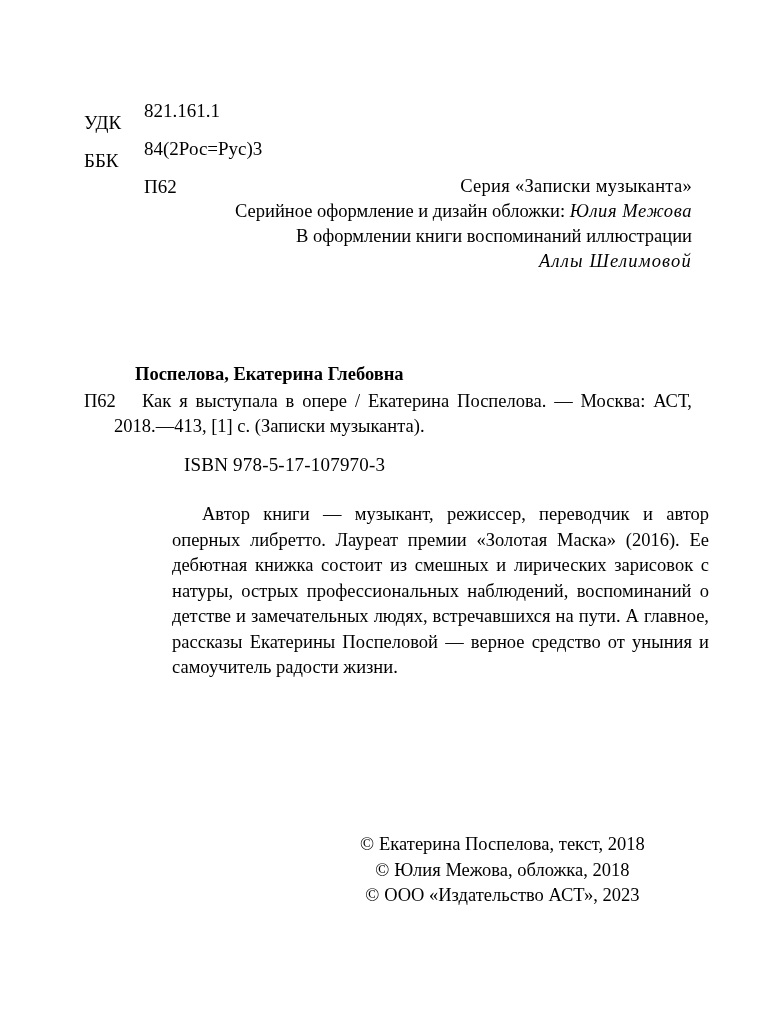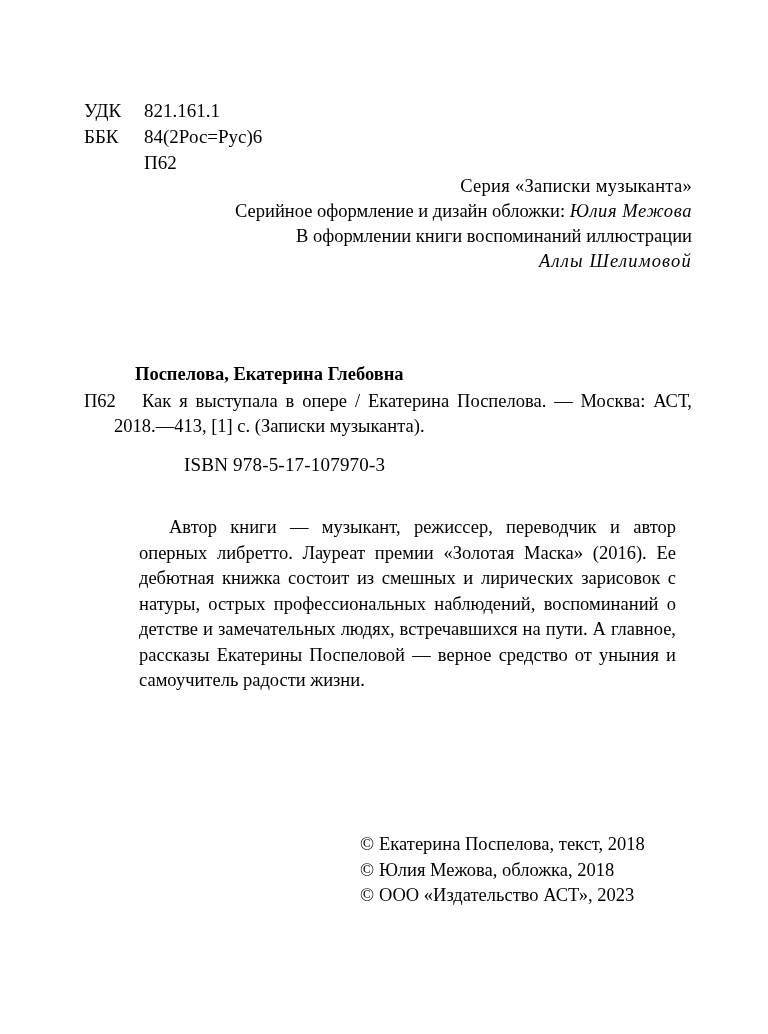--- a/index.html
+++ b/index.html
@@ -25,20 +25,21 @@
     font-size: 19px;
     line-height: 26px;
   }
   .class-row {
     display: flex;
     white-space: nowrap;
   }
   .class-key {
     width: 60px;
     flex: 0 0 60px;
+    margin-top: 12px;
   }
   .class-val {
     white-space: nowrap;
   }
 
   
   .series-block {
     position: absolute;
     left: 84px;
     top: 174px;
@@ -100,58 +101,58 @@
     left: 184px;
     top: 454px;
     font-size: 19px;
     letter-spacing: 0.2px;
     white-space: nowrap;
   }
 
   
   .annotation {
     position: absolute;
-    left: 139px;
+    left: 172px;
     top: 502px;
     width: 537px;
     font-size: 18.5px;
     line-height: 25.5px;
     text-align: justify;
     text-indent: 30px;
-    margin-top: 13px;
   }
 
   
   .copyright {
     position: absolute;
     left: 360px;
     top: 832px;
     font-size: 18.5px;
     line-height: 25.5px;
   }
   .copyright-line {
     white-space: nowrap;
+    text-align: center;
   }
   .copy-mark {
     margin-right: 5px;
   }
 </style>
 </head>
 <body>
 
 <div class="page">
 
   <div class="classification">
     <div class="class-row">
       <span class="class-key">УДК</span>
       <span class="class-val">821.161.1</span>
     </div>
     <div class="class-row">
       <span class="class-key">ББК</span>
-      <span class="class-val">84(2Рос=Рус)6</span>
+      <span class="class-val">84(2Рос=Рус)3</span>
     </div>
     <div class="class-row">
       <span class="class-key"></span>
       <span class="class-val">П62</span>
     </div>
   </div>
 
   <div class="series-block">
     <div class="series-line">Серия «Записки музыканта»</div>
     <div class="series-line tight"><span>Серийное оформление и дизайн обложки: </span><span class="italic-name">Юлия Межова</span></div>

